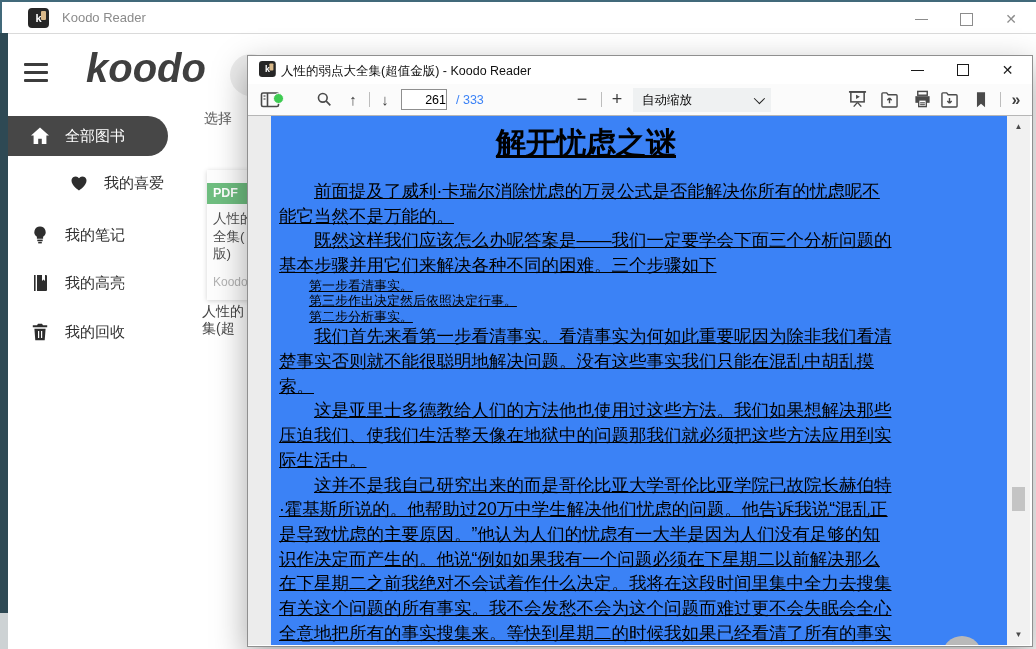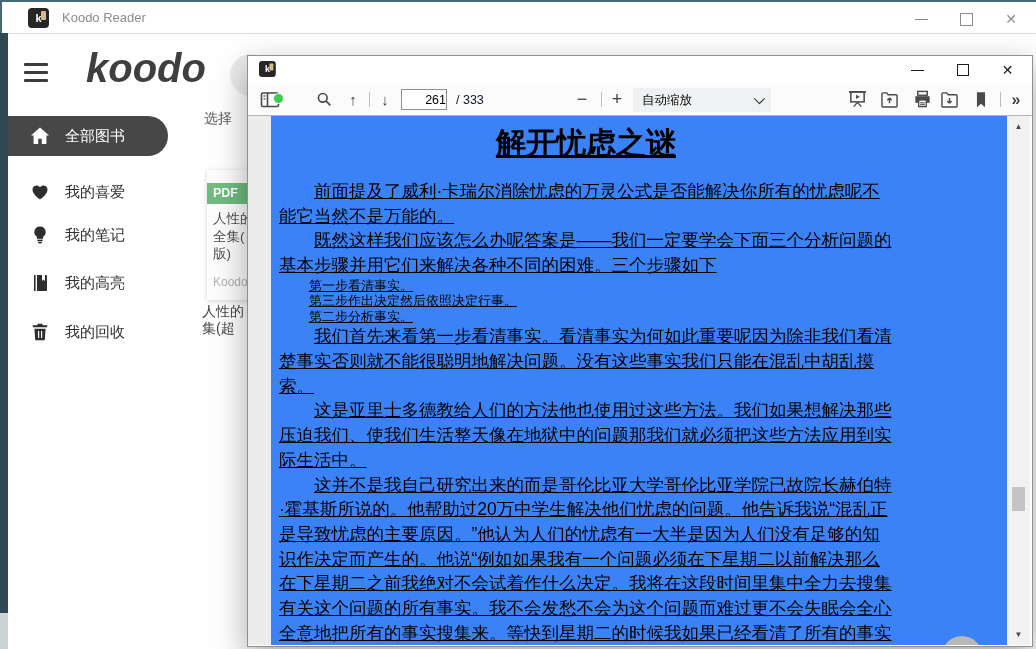--- a/index.html
+++ b/index.html
@@ -61,21 +61,21 @@
   .pw-controls .wc-x-glyph{color:#1a1a1a;}
 
   .pw-toolbar{position:absolute;left:0;top:28px;width:100%;height:32px;background:#fbfbfb;border-bottom:1px solid #b6b6b6;box-sizing:border-box;}
   .tb{position:absolute;top:0;height:31px;display:flex;align-items:center;justify-content:center;color:#444;}
   .tb svg{display:block;}
   .vsep{position:absolute;top:8px;width:1px;height:15px;background:#bdbdbd;}
   .arrow-glyph{font-size:15px;font-weight:bold;color:#3f3f3f;}
   .pm-glyph{font-size:18px;color:#3f3f3f;}
   .page-input{position:absolute;left:153px;top:5px;width:44px;height:19px;border:1px solid #8f8f8f;
     font-size:12.5px;text-align:right;padding:0;background:#fff;color:#000;font-family:inherit;}
-  .page-total{position:absolute;left:208px;top:9px;font-size:12.5px;color:#0f172a;}
+  .page-total{position:absolute;left:208px;top:9px;font-size:12.5px;color:#3b82f6;}
   .zoom-select{position:absolute;left:385px;top:4px;width:138px;height:24px;background:#eff1f2;
     display:flex;align-items:center;padding:0 9px;box-sizing:border-box;font-size:12.5px;color:#0a0a0a;}
   .zoom-select .chev{margin-left:auto;width:7px;height:7px;border-right:1.8px solid #222;border-bottom:1.8px solid #222;
     transform:rotate(45deg) translateY(-2px);}
   .more-glyph{font-size:16px;font-weight:bold;color:#3f3f3f;}
   .status-dot{position:absolute;right:-4px;top:2px;width:9px;height:9px;border-radius:50%;background:#3ecb52;border:1px solid #fbfbfb;}
 
   .pw-content{position:absolute;left:0;top:60px;width:782px;height:529px;background:#ececec;overflow:hidden;}
   .page{position:absolute;left:23px;top:0;width:880px;height:529px;background:#3b82f6;overflow:hidden;text-decoration:underline;}
   .page-text{margin-left:8px;width:614px;color:#000;}
@@ -120,21 +120,21 @@
 <div class="abs logo">koodo</div>
 
 <div class="nav-row selected" style="top:116px;">
   <span class="ic">
     <svg viewBox="0 0 20 20" width="20" height="20">
         <path fill="#ffffff" d="M10 1.5l9 8h-2.6v8.5h-4.6v-5.2H8.2v5.2H3.6V9.5H1z"></path>
       </svg>
   </span>
   <span class="lbl">全部图书</span>
 </div>
-<div class="nav-row" style="top:172px;">
+<div class="nav-row" style="top:163px;margin-left:39px;">
   <span class="ic">
     <svg viewBox="0 0 20 20" width="20" height="20">
         <path fill="#2e2e2e" d="M10 17.5S2.5 12.6 2.5 7.8A4.2 4.2 0 0110 5.2a4.2 4.2 0 017.5 2.6c0 4.8-7.5 9.7-7.5 9.7z"></path>
       </svg>
   </span>
   <span class="lbl">我的喜爱</span>
 </div>
 <div class="nav-row" style="top:215px;">
   <span class="ic">
     <svg viewBox="0 0 20 20" width="20" height="20">
@@ -180,20 +180,21 @@
 </div>
 <div class="abs shelf-title">
   <div>人性的</div>
   <div class="l2">集(超</div>
 </div>
 
 <div class="abs pdf-window">
 
   <div class="pw-titlebar">
     <div class="app-icon pw-appicon">k</div>
+    <div class="pw-title">人性的弱点大全集(超值金版) - Koodo Reader</div>
     <div class="pw-controls">
       <div class="wc-btn">
           <span class="wc-min-glyph"></span>
         </div>
       <div class="wc-btn">
           <span class="wc-max-glyph"></span>
         </div>
       <div class="wc-btn">
           <span class="wc-x-glyph">✕</span>
         </div>

